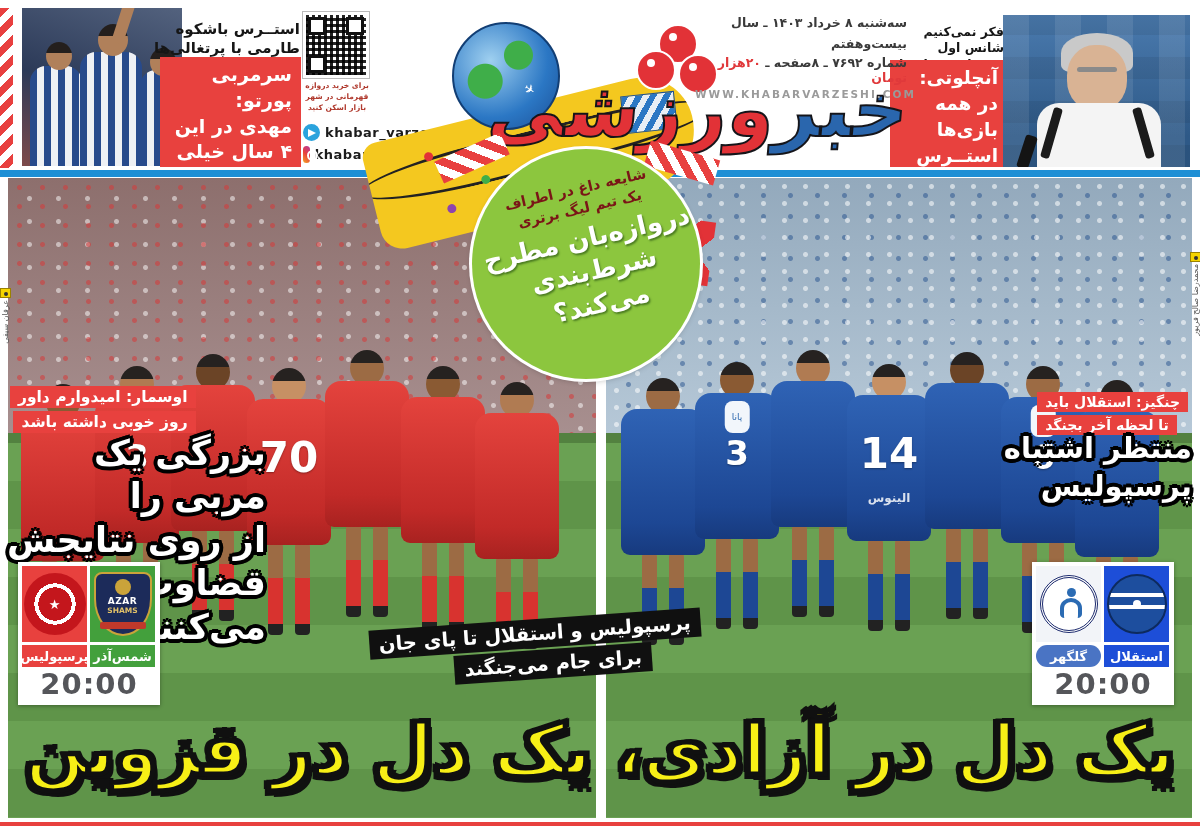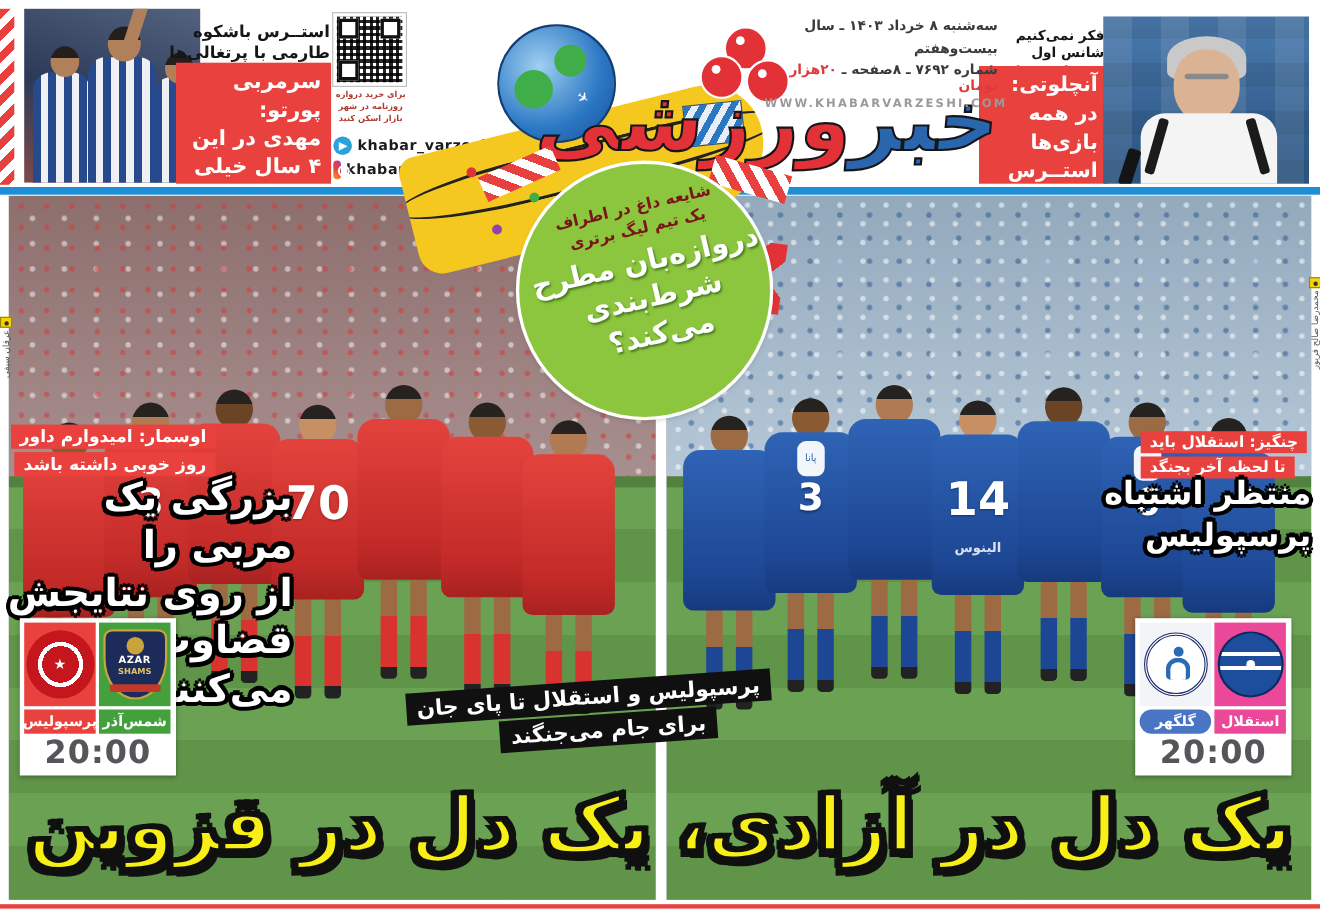--- a/index.html
+++ b/index.html
@@ -172,21 +172,21 @@
   .match-left{left:18px;} .match-right{left:1032px;}
   .mrow{display:flex;direction:ltr;gap:3px;}
   .mcell{width:65px;height:76px;display:flex;align-items:center;justify-content:center;}
   .mlabels{display:flex;direction:ltr;gap:3px;margin-top:3px;}
   .mlabel{width:65px;height:22px;color:#fff;font-weight:bold;font-size:13px;
     display:flex;align-items:center;justify-content:center;}
   .mtime{height:34px;display:flex;align-items:center;justify-content:center;direction:ltr;
     font-weight:bold;font-size:29px;color:#55565a;letter-spacing:1px;}
   .bg-per{background:#e8413e;} .bg-azar{background:#43a03c;}
   .bg-gol{background:#f2f4f8;} .bg-gol-label{background:#4a74c4;border-radius:11px;}
-  .bg-est{background:#ec4899;}
+  .bg-est{background:#1d4ed8;}
   .crest-per{width:62px;height:62px;border-radius:50%;
     background:radial-gradient(circle,#c4161c 0 38%,#fff 38% 47%,#c4161c 47% 74%,#8f0d12 74%);
     display:flex;align-items:center;justify-content:center;color:#fff;font-size:13px;}
   .crest-azar{width:54px;height:60px;border-radius:8px 8px 50% 50%/8px 8px 58% 58%;
     background:#1c2b5a;border:2px solid #caa33a;text-align:center;color:#fff;position:relative;}
   .crest-azar .ball{width:16px;height:16px;border-radius:50%;background:#caa33a;margin:5px auto 1px;}
   .crest-azar .t1{font-size:9px;font-weight:bold;letter-spacing:.5px;}
   .crest-azar .t2{font-size:7.5px;font-weight:bold;color:#e3c268;}
   .crest-azar .rib{position:absolute;left:4px;right:4px;bottom:5px;height:7px;background:#c0392b;border-radius:2px;}
   .crest-est{width:60px;height:60px;border-radius:50%;border:2px solid #0d2a5e;box-sizing:border-box;
@@ -238,21 +238,21 @@
   </div>
 
   <div class="abs qr-block">
     <div class="qr">
       <i style="left:2px;top:2px"></i>
         <i style="right:2px;top:2px"></i>
         <i style="left:2px;bottom:2px"></i>
     </div>
     <div class="qr-caption">
       <div>برای خرید دروازه</div>
-      <div>روزنامه در شهر</div>
+      <div>قهرمانی در شهر</div>
       <div>بازار اسکن کنید</div>
     </div>
   </div>
 
   <div class="abs social-row">
     <div class="soc-line">
       <span class="tg-icon"></span>
       <span class="soc-text">khabar_varzeshi</span>
     </div>
     <div class="soc-line">

